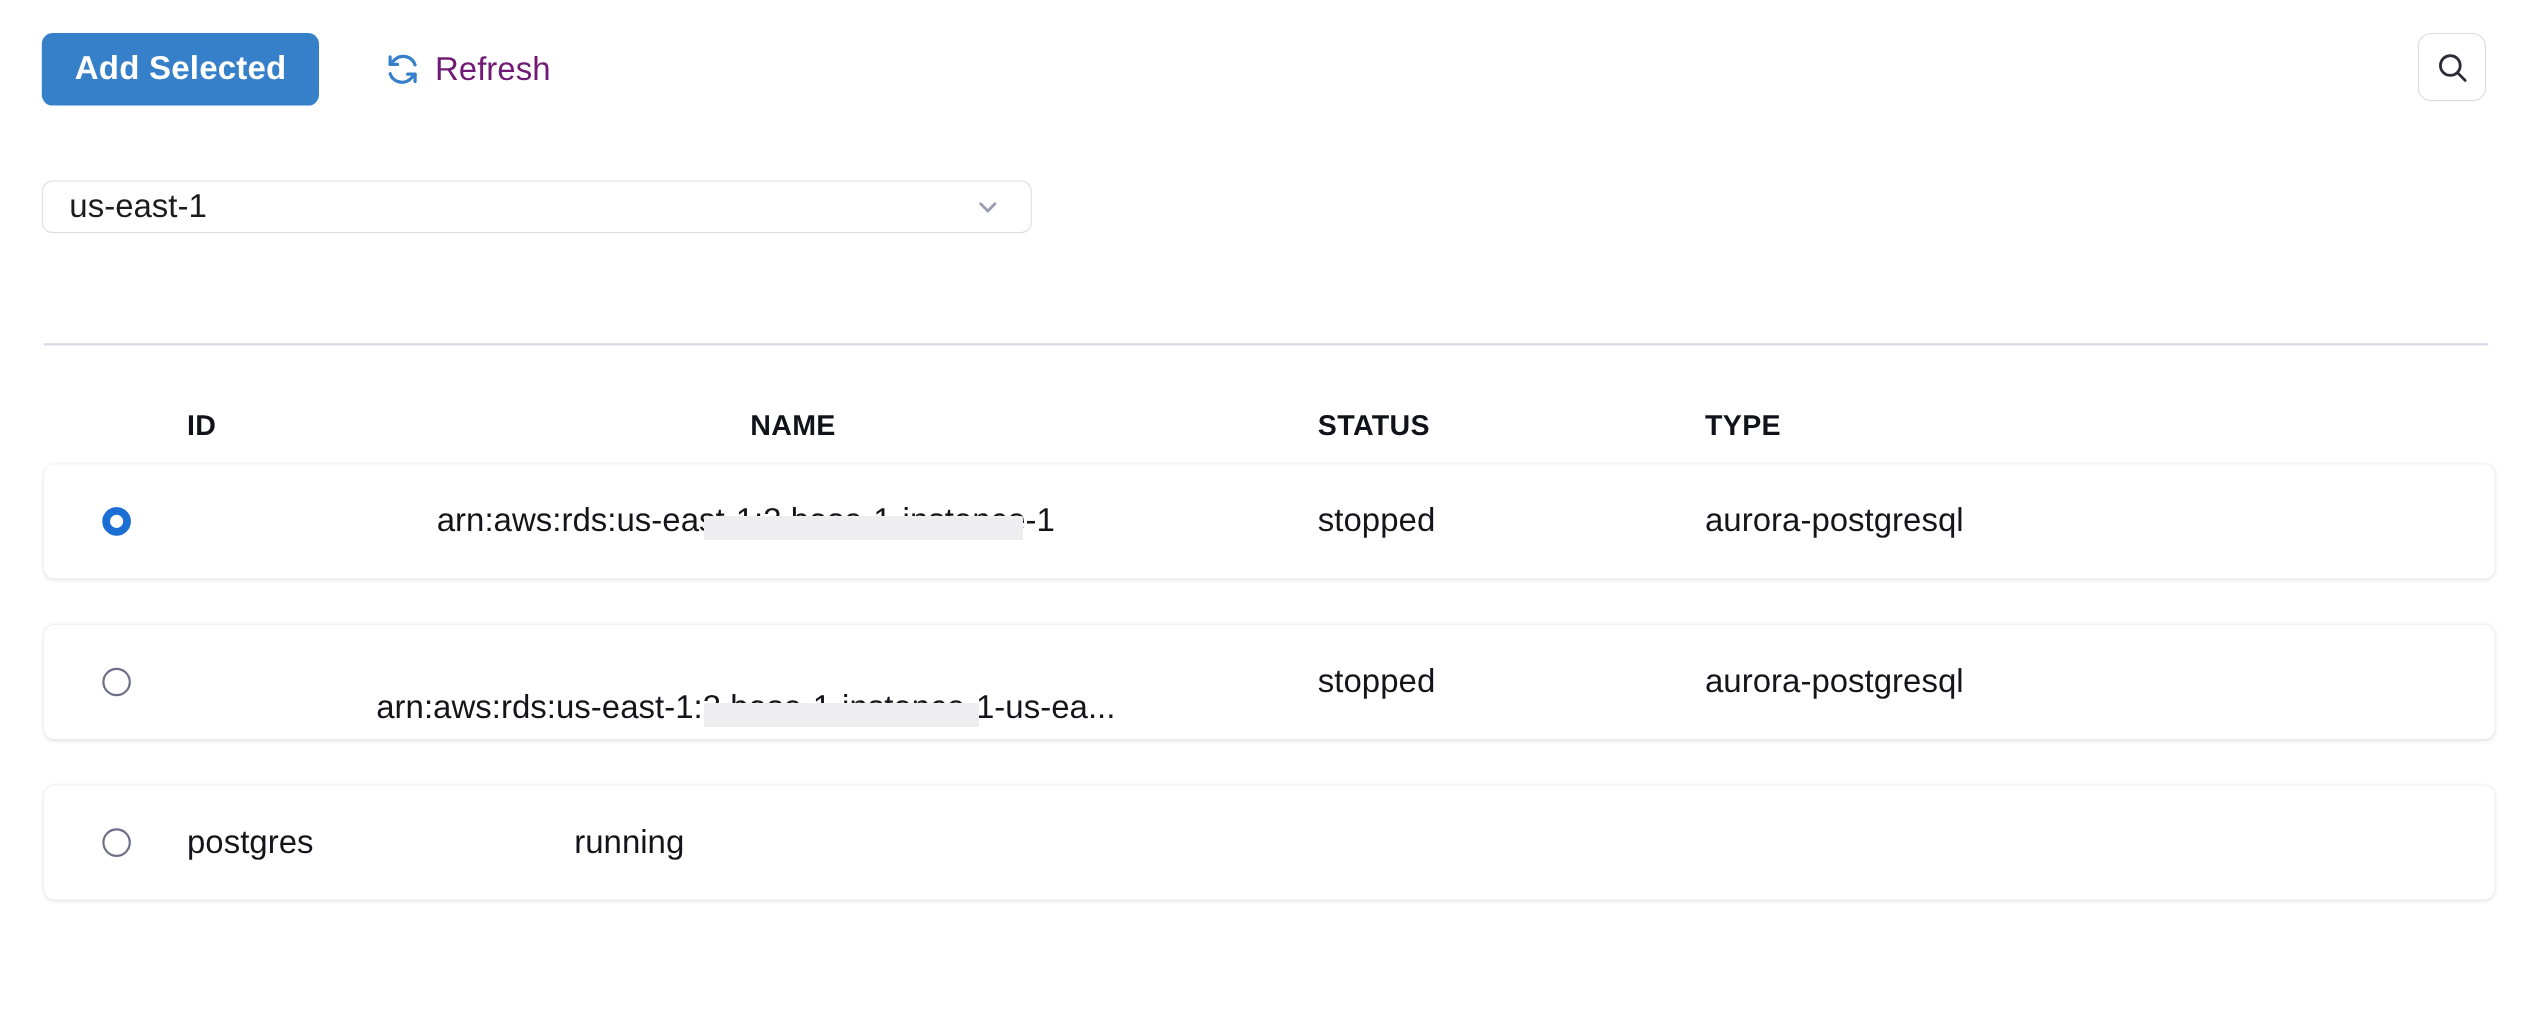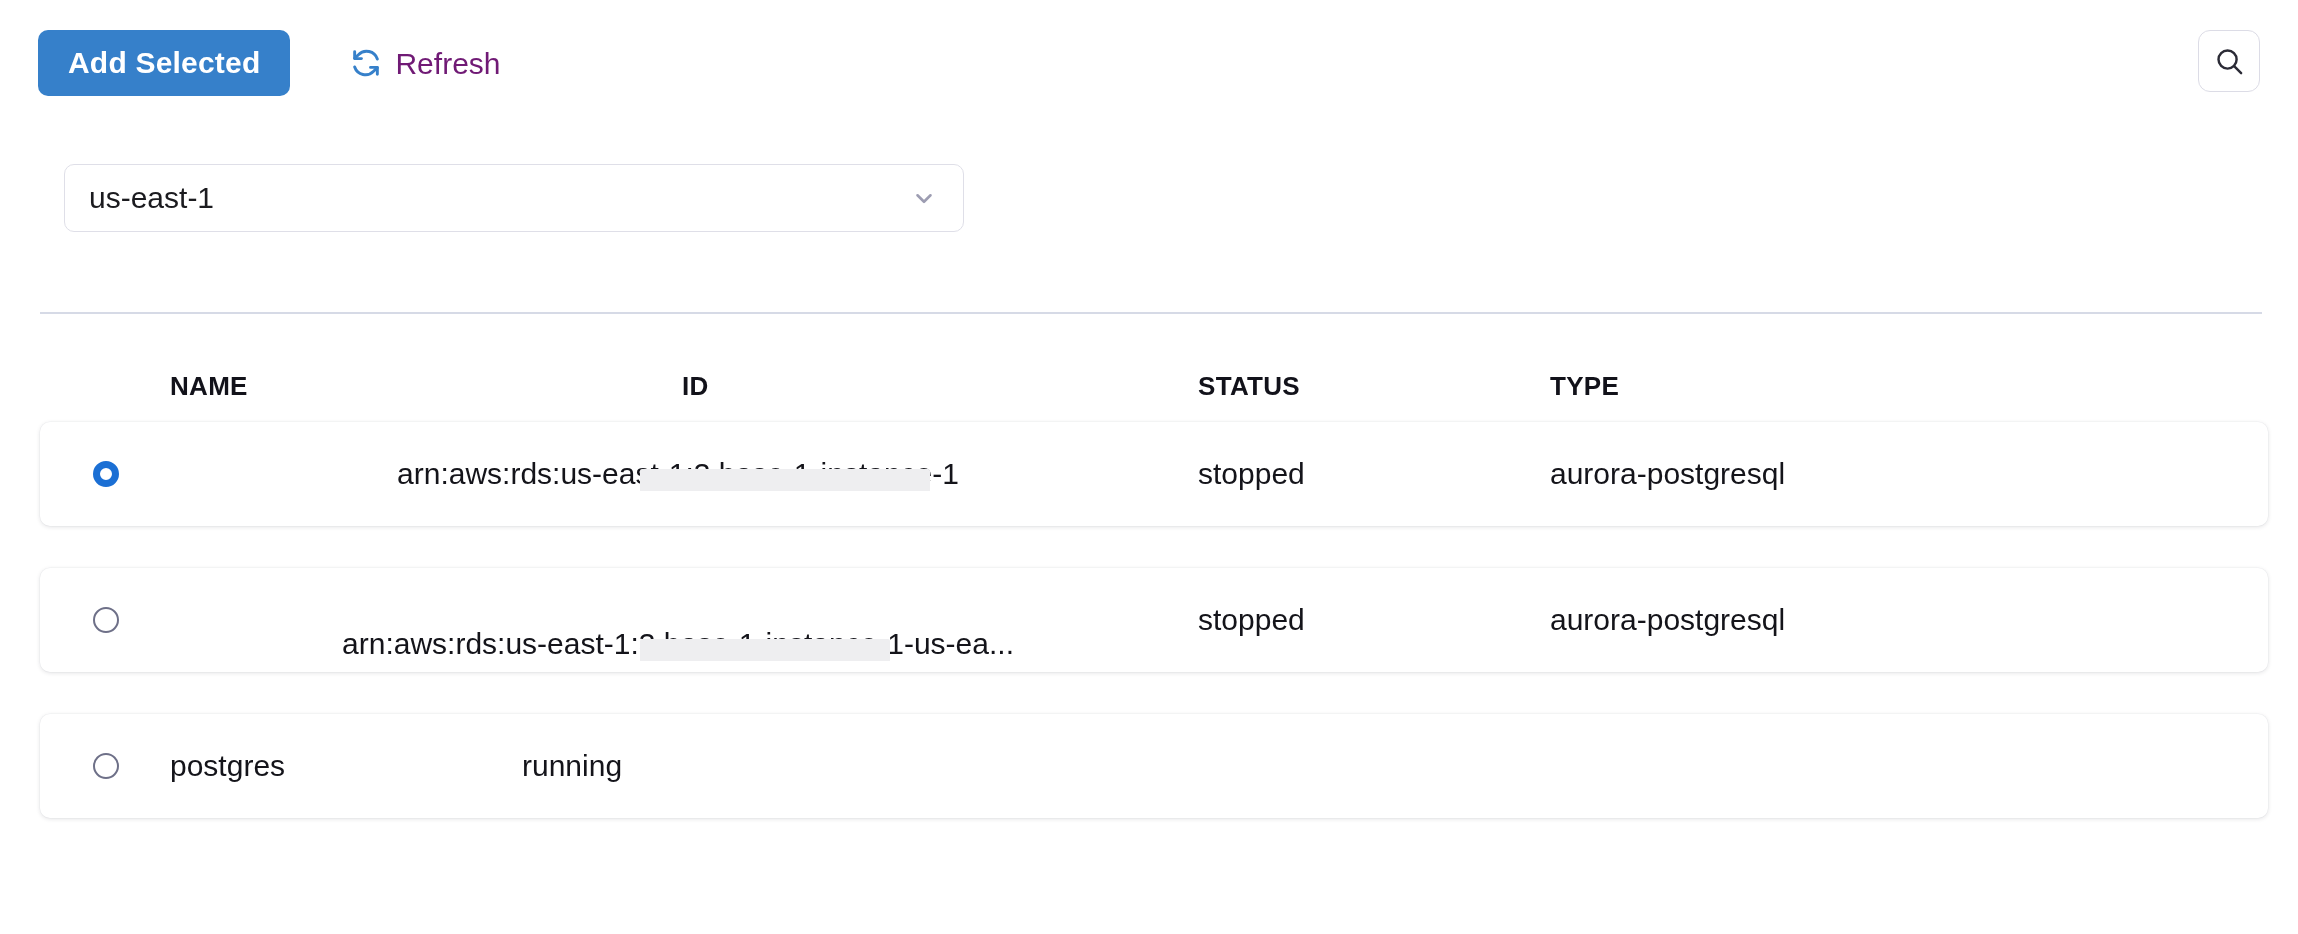--- a/index.html
+++ b/index.html
@@ -79,29 +79,28 @@
   
   .region-wrap {
     position: absolute;
     top: 164px;
     left: 38px;
     width: 900px;
   }
   .region-select {
     position: relative;
     width: 900px;
-    height: 68px;
+    height: 48px;
     border: 1.5px solid #dfdfe8;
     border-radius: 10px;
     background: #ffffff;
     display: flex;
     align-items: center;
     padding: 0 24px;
     cursor: pointer;
-    margin-left: 26px;
   }
   .region-select .value {
     font-size: 30px;
     color: #1b1b1f;
     line-height: 1;
   }
   .chevron {
     position: absolute;
     right: 26px;
     top: 50%;
@@ -236,22 +235,22 @@
       </span>
     </div>
   </div>
 
   <div class="divider"></div>
 
   <div class="table">
 
     <div class="row-grid thead">
       <div class="th sel"></div>
+      <div class="th">ID</div>
       <div class="th">NAME</div>
-      <div class="th">ID</div>
       <div class="th">
         <span style="display:inline-block;width:352px">STATUS</span><span>TYPE</span>
       </div>
     </div>
 
     <div id="rows">
         <div class="row-card row-grid">
           <div class="radio-cell">
             <span class="radio checked"></span>
           </div>

